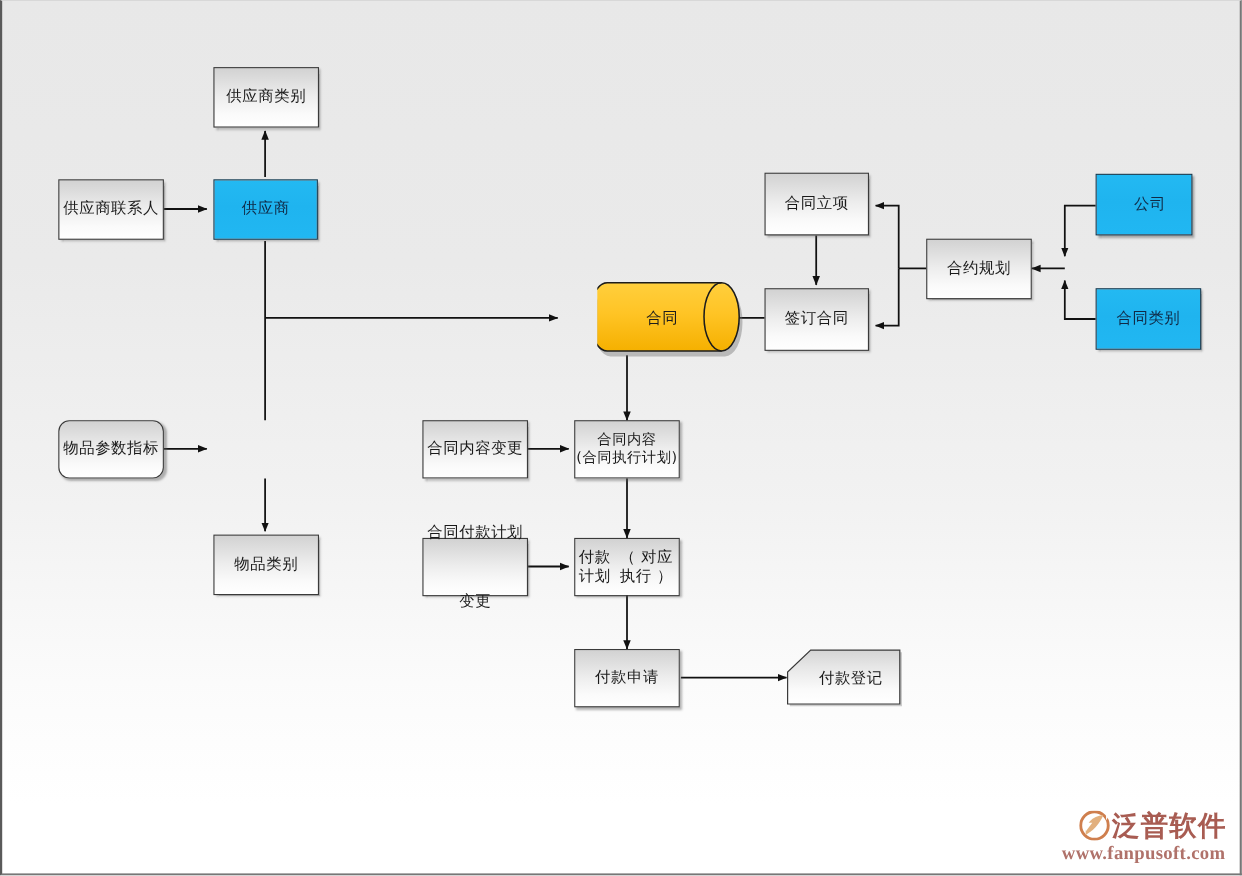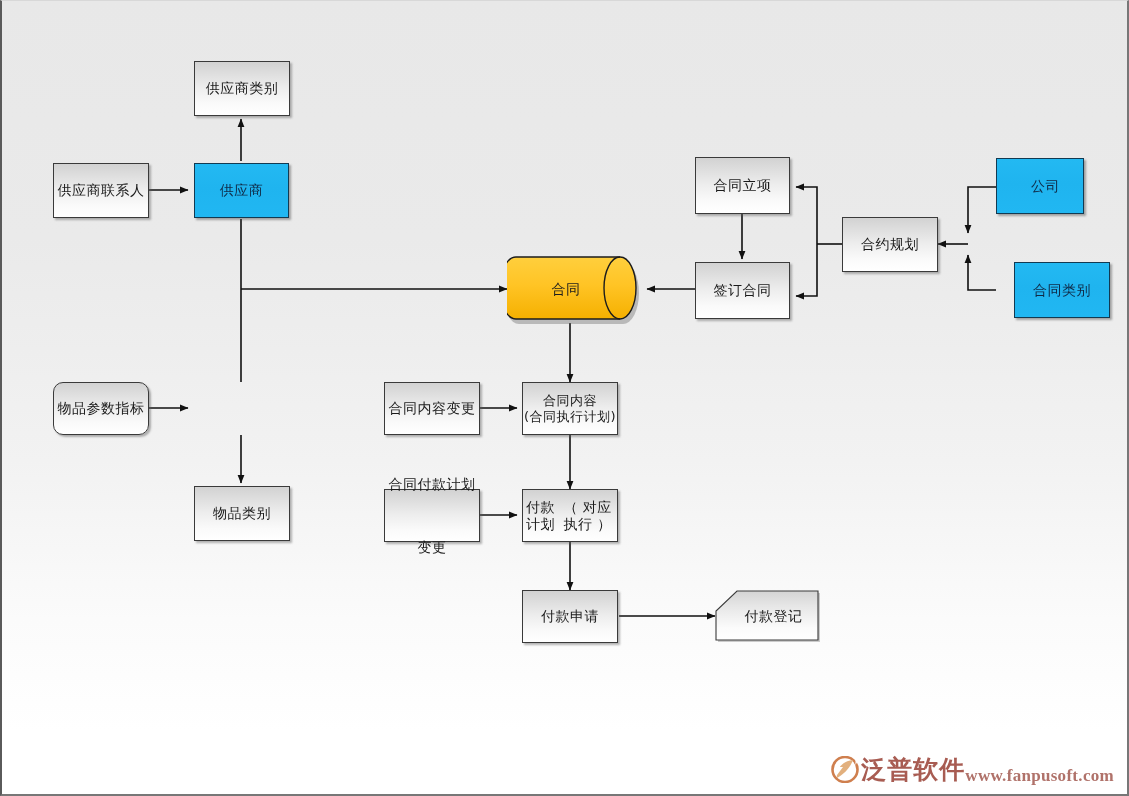--- a/index.html
+++ b/index.html
@@ -47,20 +47,21 @@
   }
   .box-blue {
     background: linear-gradient(to bottom, #23b9f2 0%, #1fb4ef 45%, #21b7f2 100%);
     border: 1px solid #123a52;
     color: #102a46;
     box-shadow: 2px 2px 2px rgba(70,70,70,0.45);
   }
   .cyl-wrap {
     position: absolute;
     z-index: 3;
+    margin-left: 36px;
   }
   .cyl-text {
     position: absolute;
     left: 0; top: 0;
     width: 100%; height: 100%;
     display: flex;
     align-items: center;
     justify-content: center;
     font-size: 14px;
     color: #1d1d1d;
@@ -84,21 +85,21 @@
     letter-spacing: 0.5px;
     padding-left: 12px;
     box-sizing: border-box;
   }
   #logo {
     position: absolute;
     right: 12px;
     bottom: 8px;
     z-index: 5;
     display: flex;
-    flex-direction: row;
+    flex-direction: column;
     align-items: flex-end;
   }
   .logo-row {
     display: flex;
     align-items: center;
   }
   .logo-word {
     font-size: 25px;
     font-weight: bold;
     color: #a85c52;
@@ -215,21 +216,21 @@
   </div>
 
   <div class="node box-gray" style="left:840px; top:216px; width:96px; height:55px;">
     <span>合约规划</span>
   </div>
 
   <div class="node box-blue" style="left:994px; top:157px; width:88px; height:56px;padding-left:11px;">
     <span>公司</span>
   </div>
 
-  <div class="node box-blue" style="left:994px; top:261px; width:96px; height:56px;margin-left:18px;">
+  <div class="node box-blue" style="left:994px; top:261px; width:96px; height:56px;">
     <span>合同类别</span>
   </div>
 
   <div class="node box-gray" style="left:382px; top:381px; width:96px; height:53px;">
     <span>合同内容变更</span>
   </div>
 
   <div class="node box-gray" style="left:520px; top:381px; width:96px; height:53px; flex-direction:column; font-size:13px;">
     <span>合同内容</span>
     <span>(合同执行计划)</span>

